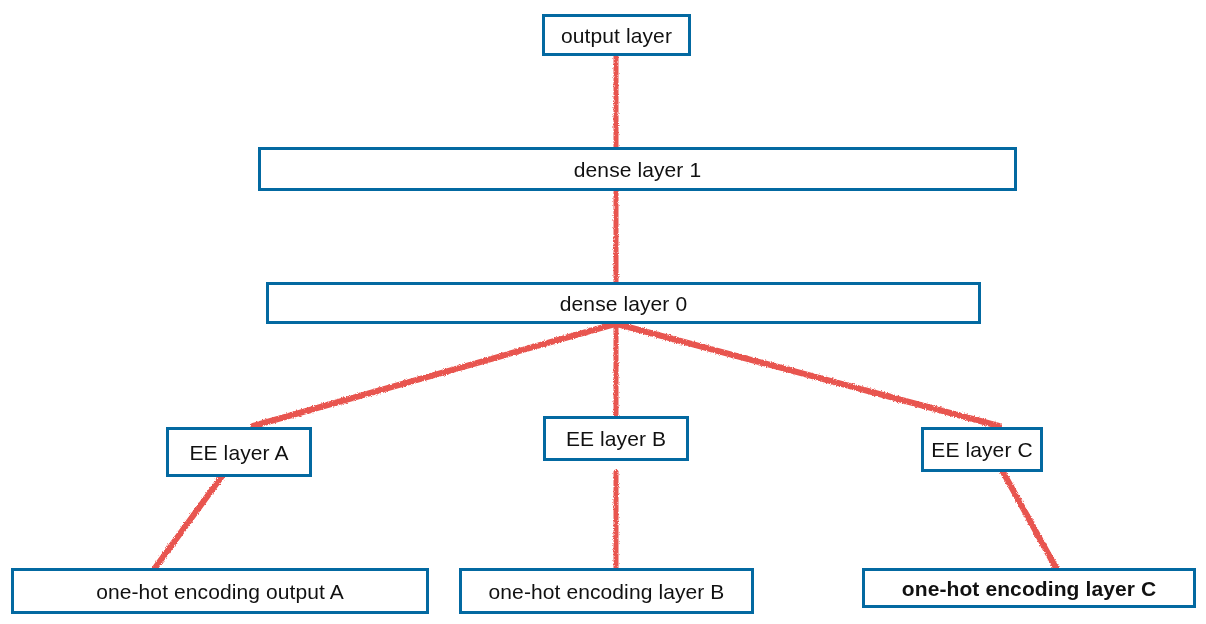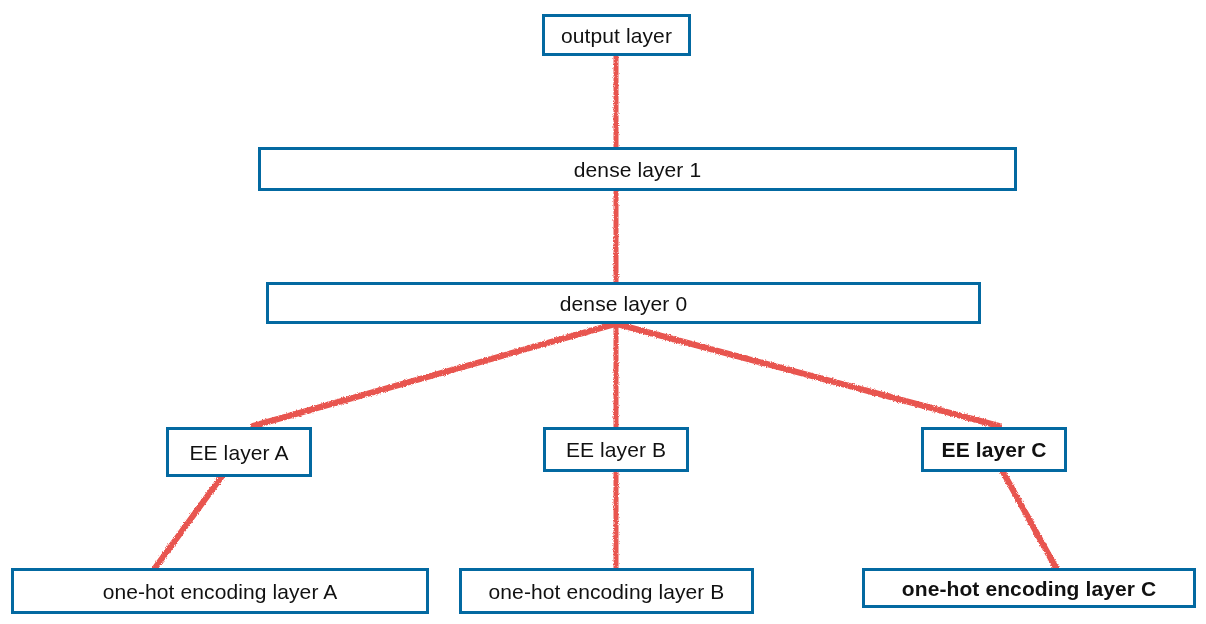--- a/index.html
+++ b/index.html
@@ -43,22 +43,22 @@
     line-height: 1;
     color: #111111;
     white-space: nowrap;
     letter-spacing: 0.1px;
   }
   
   #node-output        { left: 542px;  top: 14px;  width: 149px; height: 42px; }
   #node-dense1        { left: 258px;  top: 147px; width: 759px; height: 44px; }
   #node-dense0        { left: 242px;  top: 282px; width: 715px; height: 42px; margin-left: 24px; }
   #node-ee-a          { left: 166px;  top: 427px; width: 146px; height: 50px; }
-  #node-ee-b          { left: 543px;  top: 427px; width: 146px; height: 45px; }
-  #node-ee-c          { left: 921px;  top: 427px; width: 146px; height: 45px; font-weight: bold; }
+  #node-ee-b          { left: 543px;  top: 416px; width: 146px; height: 45px; }
+  #node-ee-c          { left: 921px;  top: 427px; width: 122px; height: 45px; }
   #node-onehot-a      { left: 11px;   top: 568px; width: 418px; height: 46px; }
   #node-onehot-b      { left: 459px;  top: 568px; width: 295px; height: 46px; }
   #node-onehot-c      { left: 862px;  top: 568px; width: 334px; height: 40px; font-weight: bold; }
 </style>
 </head>
 <body>
 
 <div id="canvas">
 
   <svg id="edges" viewBox="0 0 1206 624" xmlns="http://www.w3.org/2000/svg">
@@ -107,21 +107,21 @@
 
   <div class="node" id="node-ee-b">
     <span class="node-label">EE layer B</span>
   </div>
 
   <div class="node" id="node-ee-c">
     <span class="node-label">EE layer C</span>
   </div>
 
   <div class="node" id="node-onehot-a">
-    <span class="node-label">one-hot encoding layer A</span>
+    <span class="node-label">one-hot encoding output A</span>
   </div>
 
   <div class="node" id="node-onehot-b">
     <span class="node-label">one-hot encoding layer B</span>
   </div>
 
   <div class="node" id="node-onehot-c">
     <span class="node-label">one-hot encoding layer C</span>
   </div>
 

